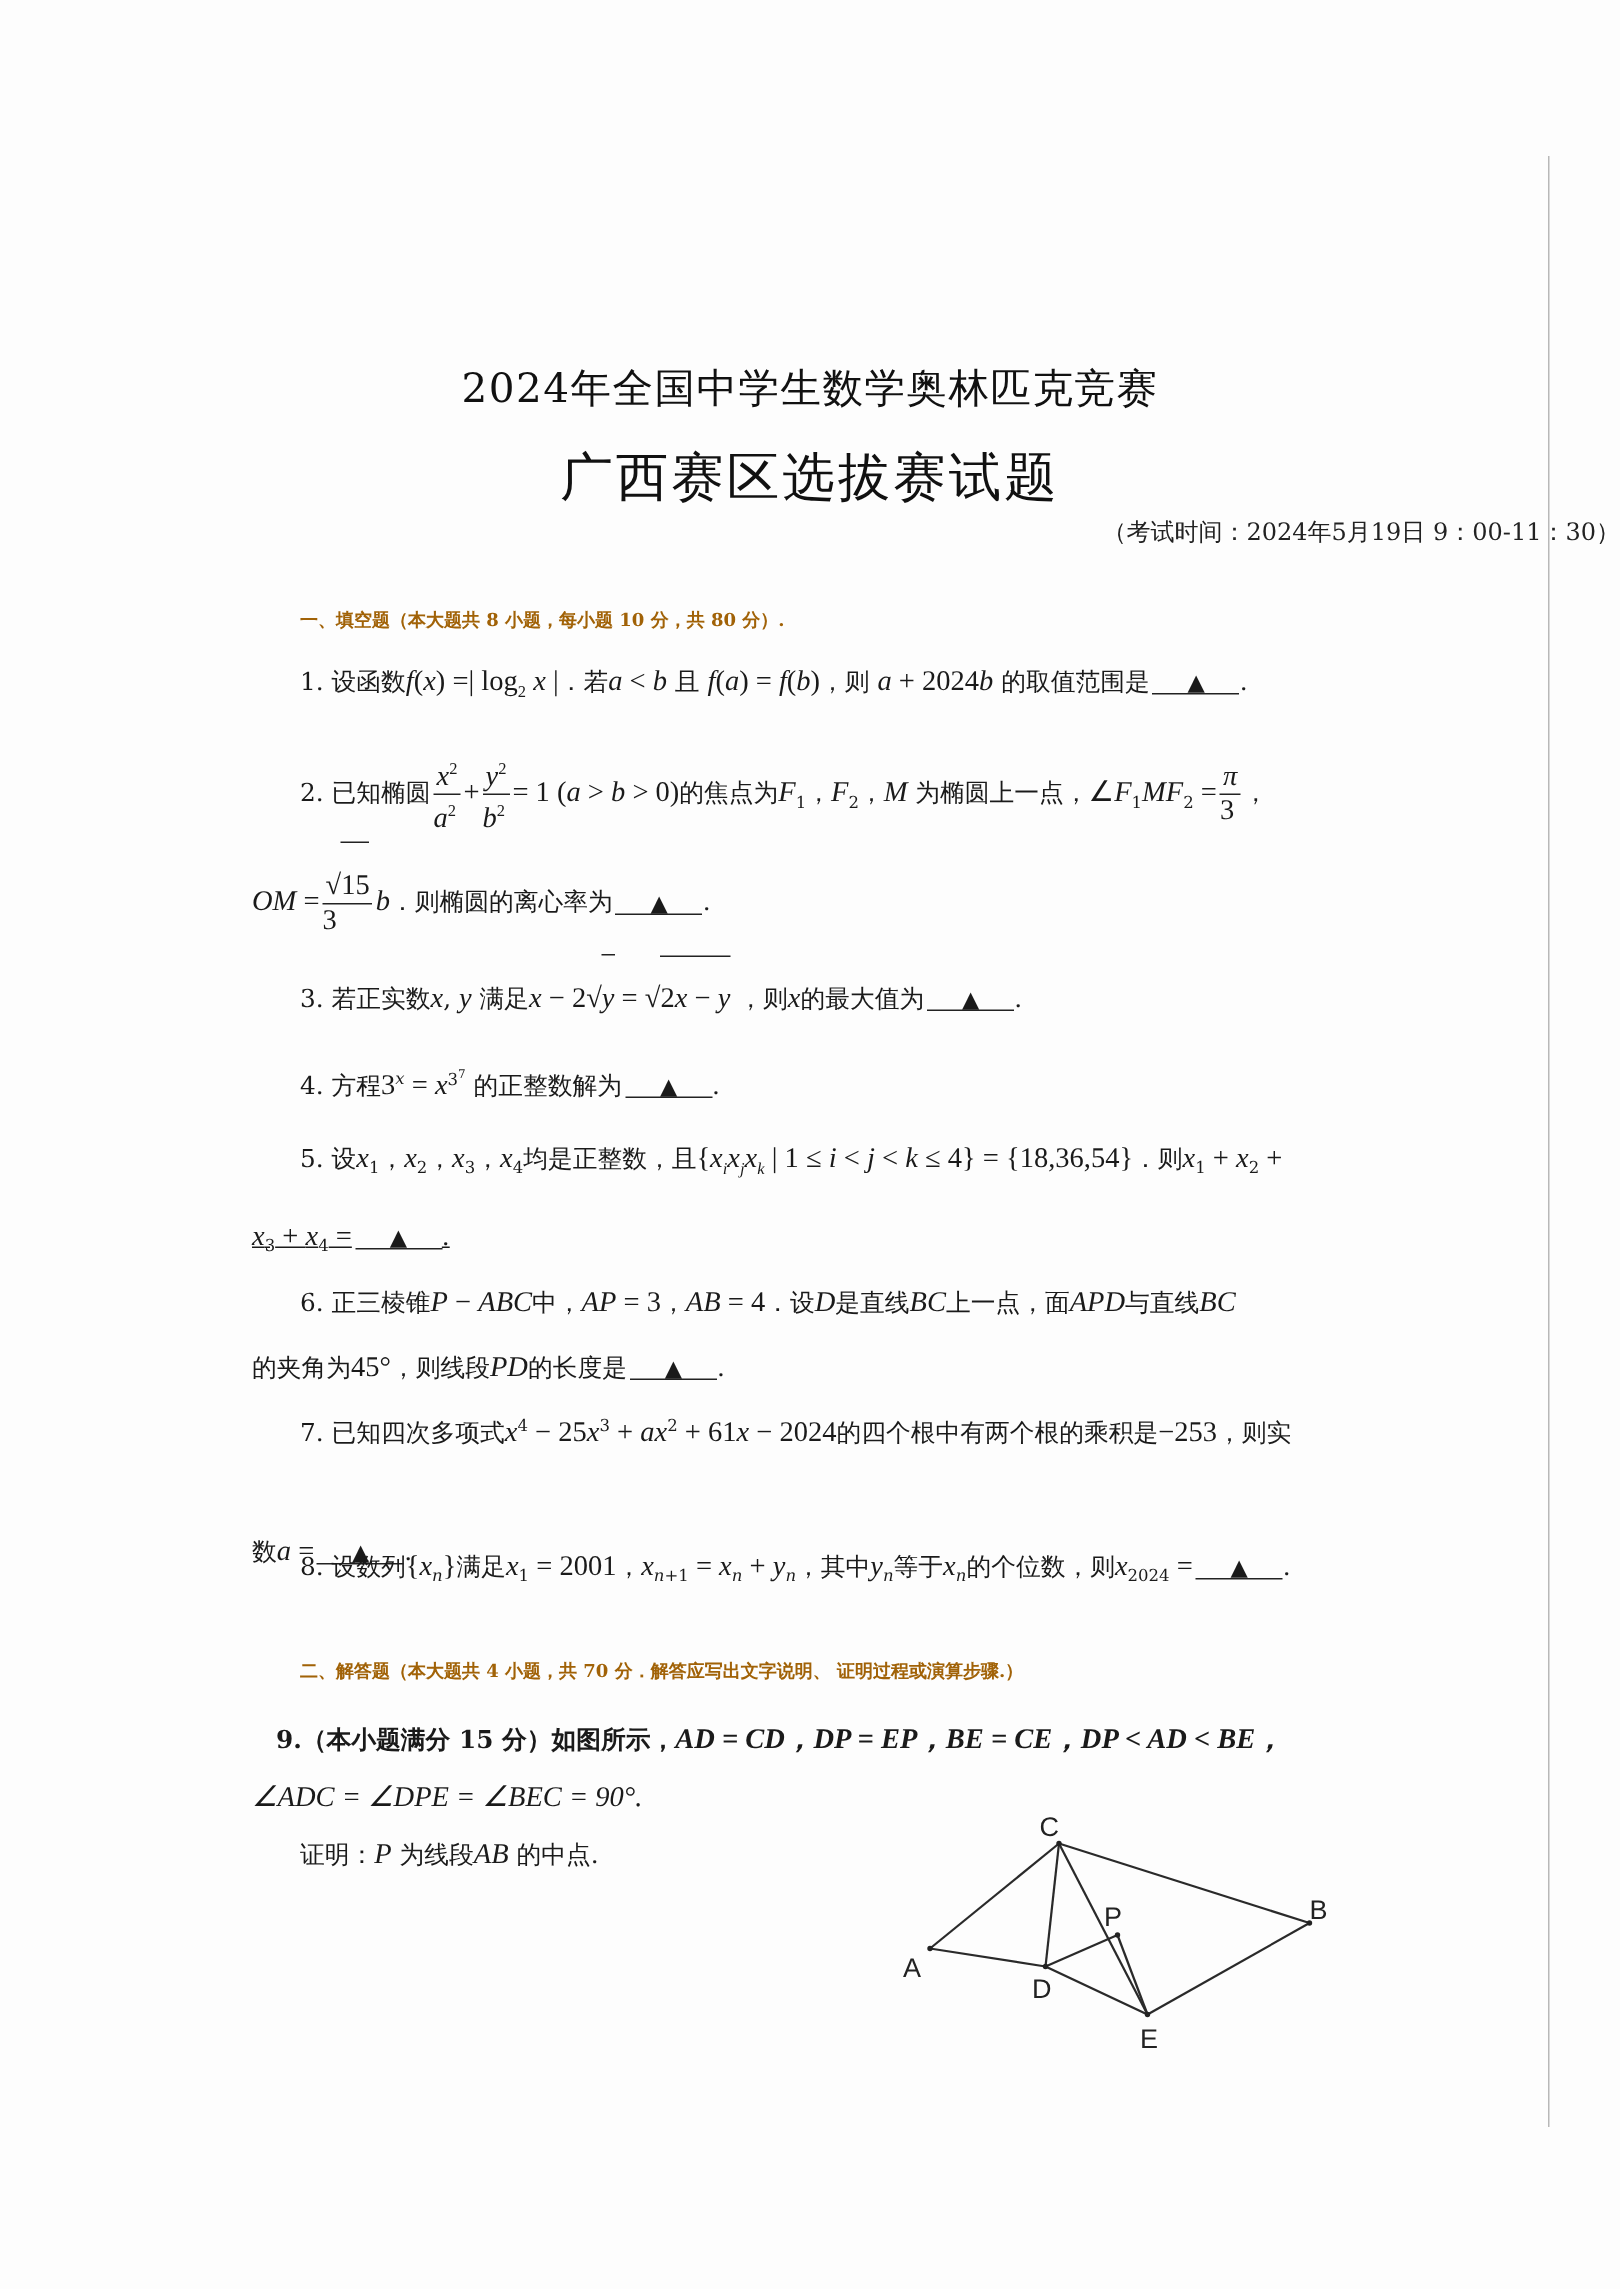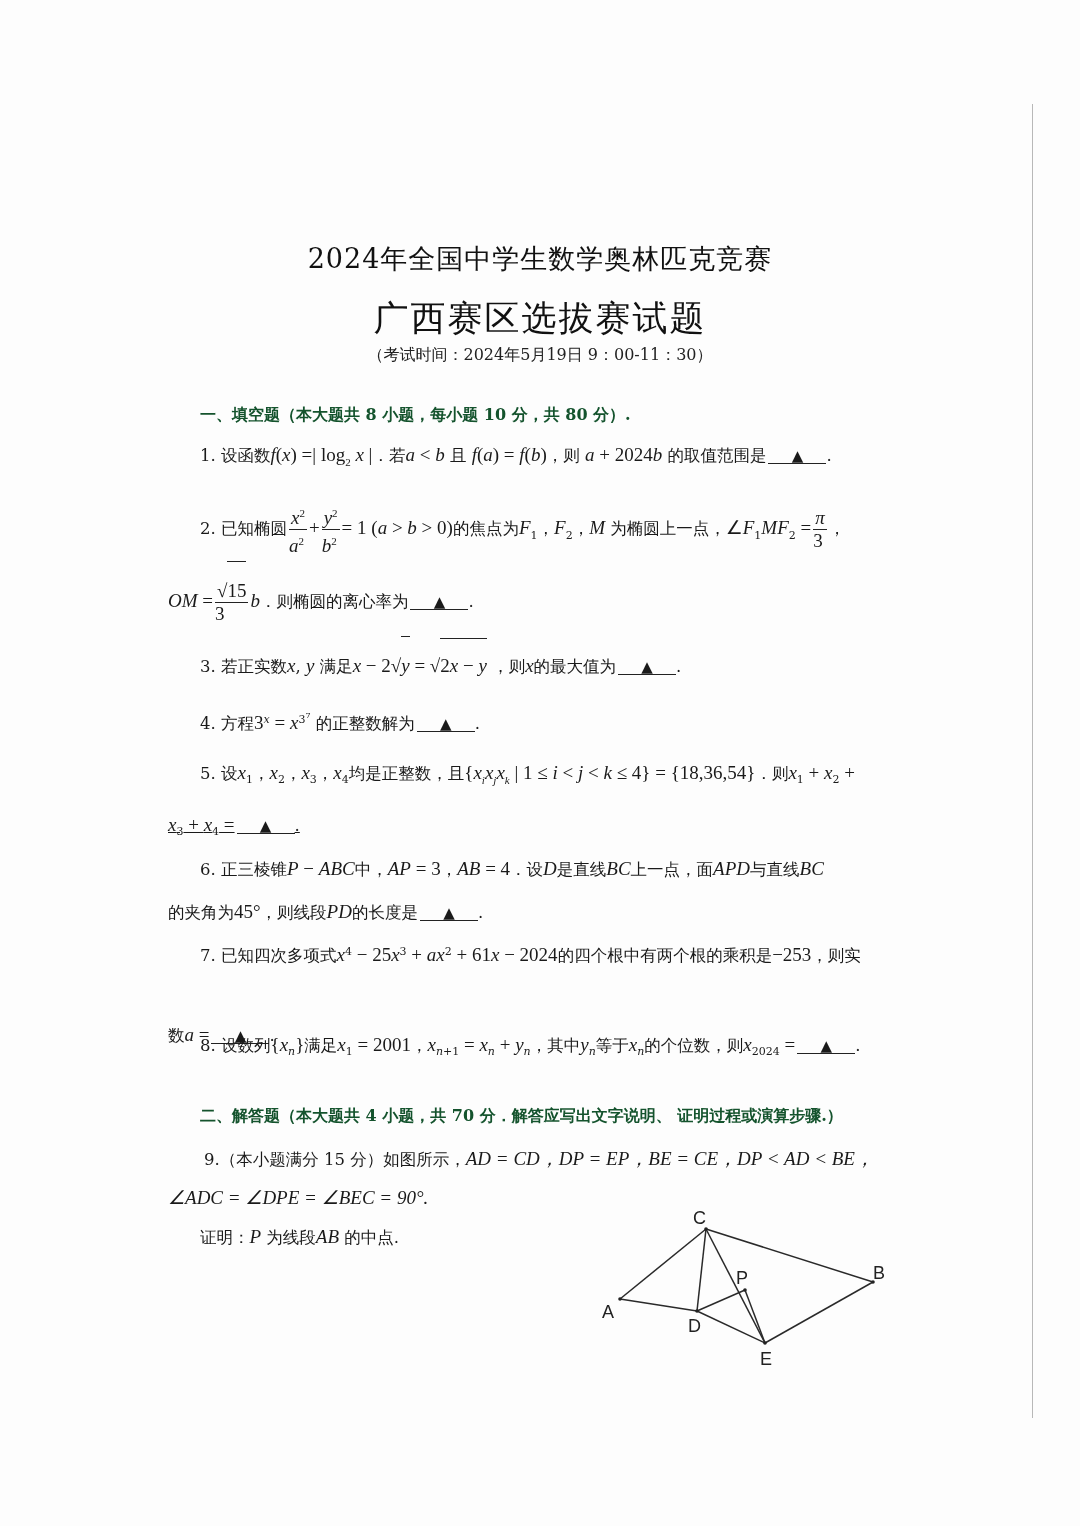--- a/index.html
+++ b/index.html
@@ -4,22 +4,22 @@
 <style>
   html, body { margin:0; padding:0; }
   body {
     width:1080px; height:1526px; background:#fdfdfd; position:relative; overflow:hidden;
     font-family:"DejaVu Serif", serif; color:#1a1a1a;
   }
   .edge-line { position:absolute; left:1032px; top:104px; width:1px; height:1314px; background:#b8b8b8; }
   .title { position:absolute; left:0; width:1080px; text-align:center; font-weight:normal; color:#111; font-family:"DejaVu Serif", serif; }
   .t1 { top:241px; font-size:27px; letter-spacing:1px; }
   .t2 { top:295px; font-size:35px; letter-spacing:2px; }
-  .subtitle { position:absolute; left:0; width:1080px; text-align:center; top:345px; font-size:16px; color:#222; }
-  .section { position:absolute; font-weight:bold; font-size:16px; color:#14532d; }
+  .subtitle { position:absolute; left:0; width:1080px; text-align:right; top:345px; font-size:16px; color:#222; }
+  .section { position:absolute; font-weight:bold; font-size:12px; color:#a16207; }
   .q { position:absolute; font-size:16.5px; color:#1a1a1a; white-space:nowrap; }
   .m { font-family:"Liberation Serif", serif; font-style:italic; font-size:19px; }
   .n { font-family:"Liberation Serif", serif; font-size:19px; }
   sub, sup { font-size:11px; }
   .blank { display:inline-block; width:58px; border-bottom:1.5px solid #222; text-align:center; line-height:14px; font-size:15px; vertical-align:baseline; margin-left:2px; }
   .frac { display:inline-block; vertical-align:middle; text-align:left; font-family:"Liberation Serif", serif; font-size:19px; margin:0 2px; }
   .frac .num { display:block; border-bottom:1.4px solid #222; padding:0 2px; line-height:22px; }
   .frac .den { display:block; line-height:22px; }
   .sqrt { border-top:1.4px solid #222; padding-top:18px; }
   .diagram { position:absolute; left:590px; top:1200px; width:320px; height:180px; }
@@ -89,21 +89,21 @@
   <span>数</span><span class="m">a</span><span class="n"> =</span><span class="blank">▲</span>.
 </div>
 
 <div class="q" style="left:200px; top:1034px;">
   <span>8.</span>
   <span>设数列</span><span class="n">{</span><span class="m">x</span><sub><i>n</i></sub><span class="n">}</span><span>满足</span><span class="m">x</span><sub>1</sub><span class="n"> = 2001</span>，<span class="m">x</span><sub><i>n</i>+1</sub><span class="n"> = </span><span class="m">x</span><sub><i>n</i></sub><span class="n"> + </span><span class="m">y</span><sub><i>n</i></sub><span>，其中</span><span class="m">y</span><sub><i>n</i></sub><span>等于</span><span class="m">x</span><sub><i>n</i></sub><span>的个位数，则</span><span class="m">x</span><sub>2024</sub><span class="n"> =</span><span class="blank">▲</span>.
 </div>
 
 <div class="section" style="left:200px; top:1106px;">二、解答题（本大题共 4 小题，共 70 分．解答应写出文字说明、 证明过程或演算步骤.）</div>
 
-<div class="q" style="left:204px; top:1146px;">
+<div class="q" style="left:184px; top:1146px;font-weight:bold;">
   <span>9.</span><span>（本小题满分 15 分）如图所示，</span><span class="m">AD = CD，DP = EP，BE = CE，DP &lt; AD &lt; BE，</span>
 </div>
 <div class="q" style="left:168px; top:1186px;">
   <span class="m">∠ADC = ∠DPE = ∠BEC = 90°.</span>
 </div>
 <div class="q" style="left:200px; top:1226px;">
   <span>证明：</span><span class="m">P</span> <span>为线段</span><span class="m">AB</span> <span>的中点.</span>
 </div>
 
 <svg class="diagram" viewBox="0 0 320 180" xmlns="http://www.w3.org/2000/svg">

